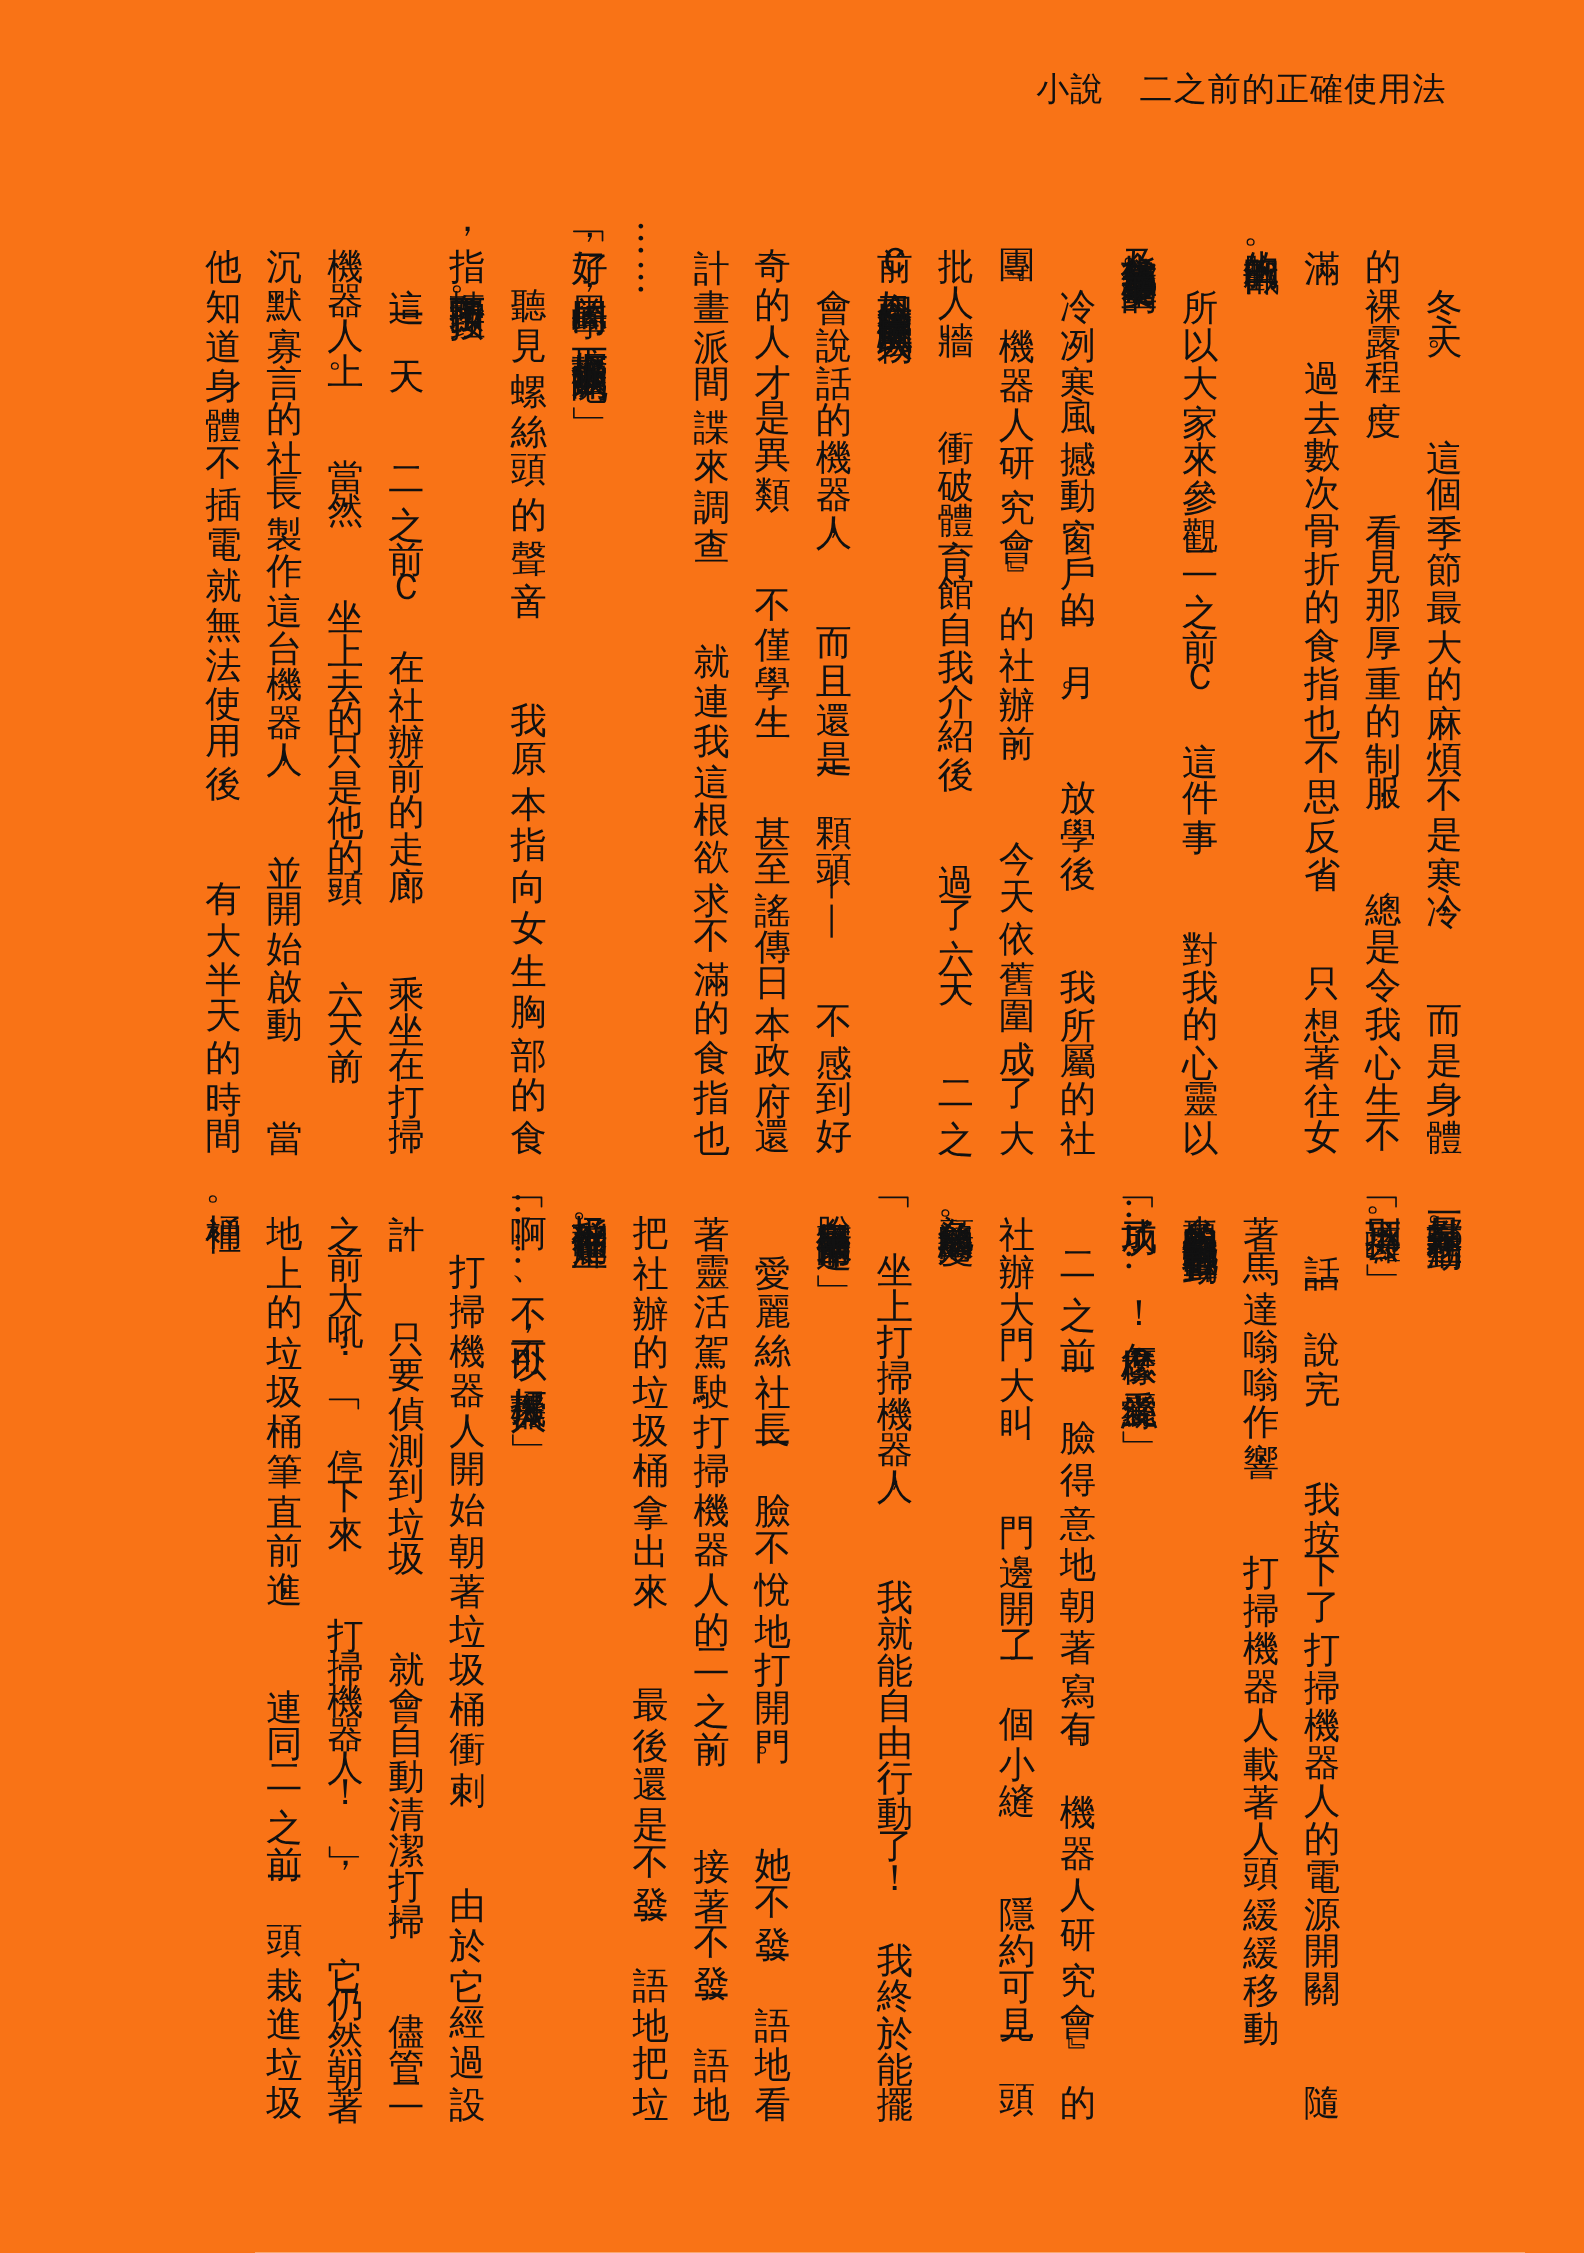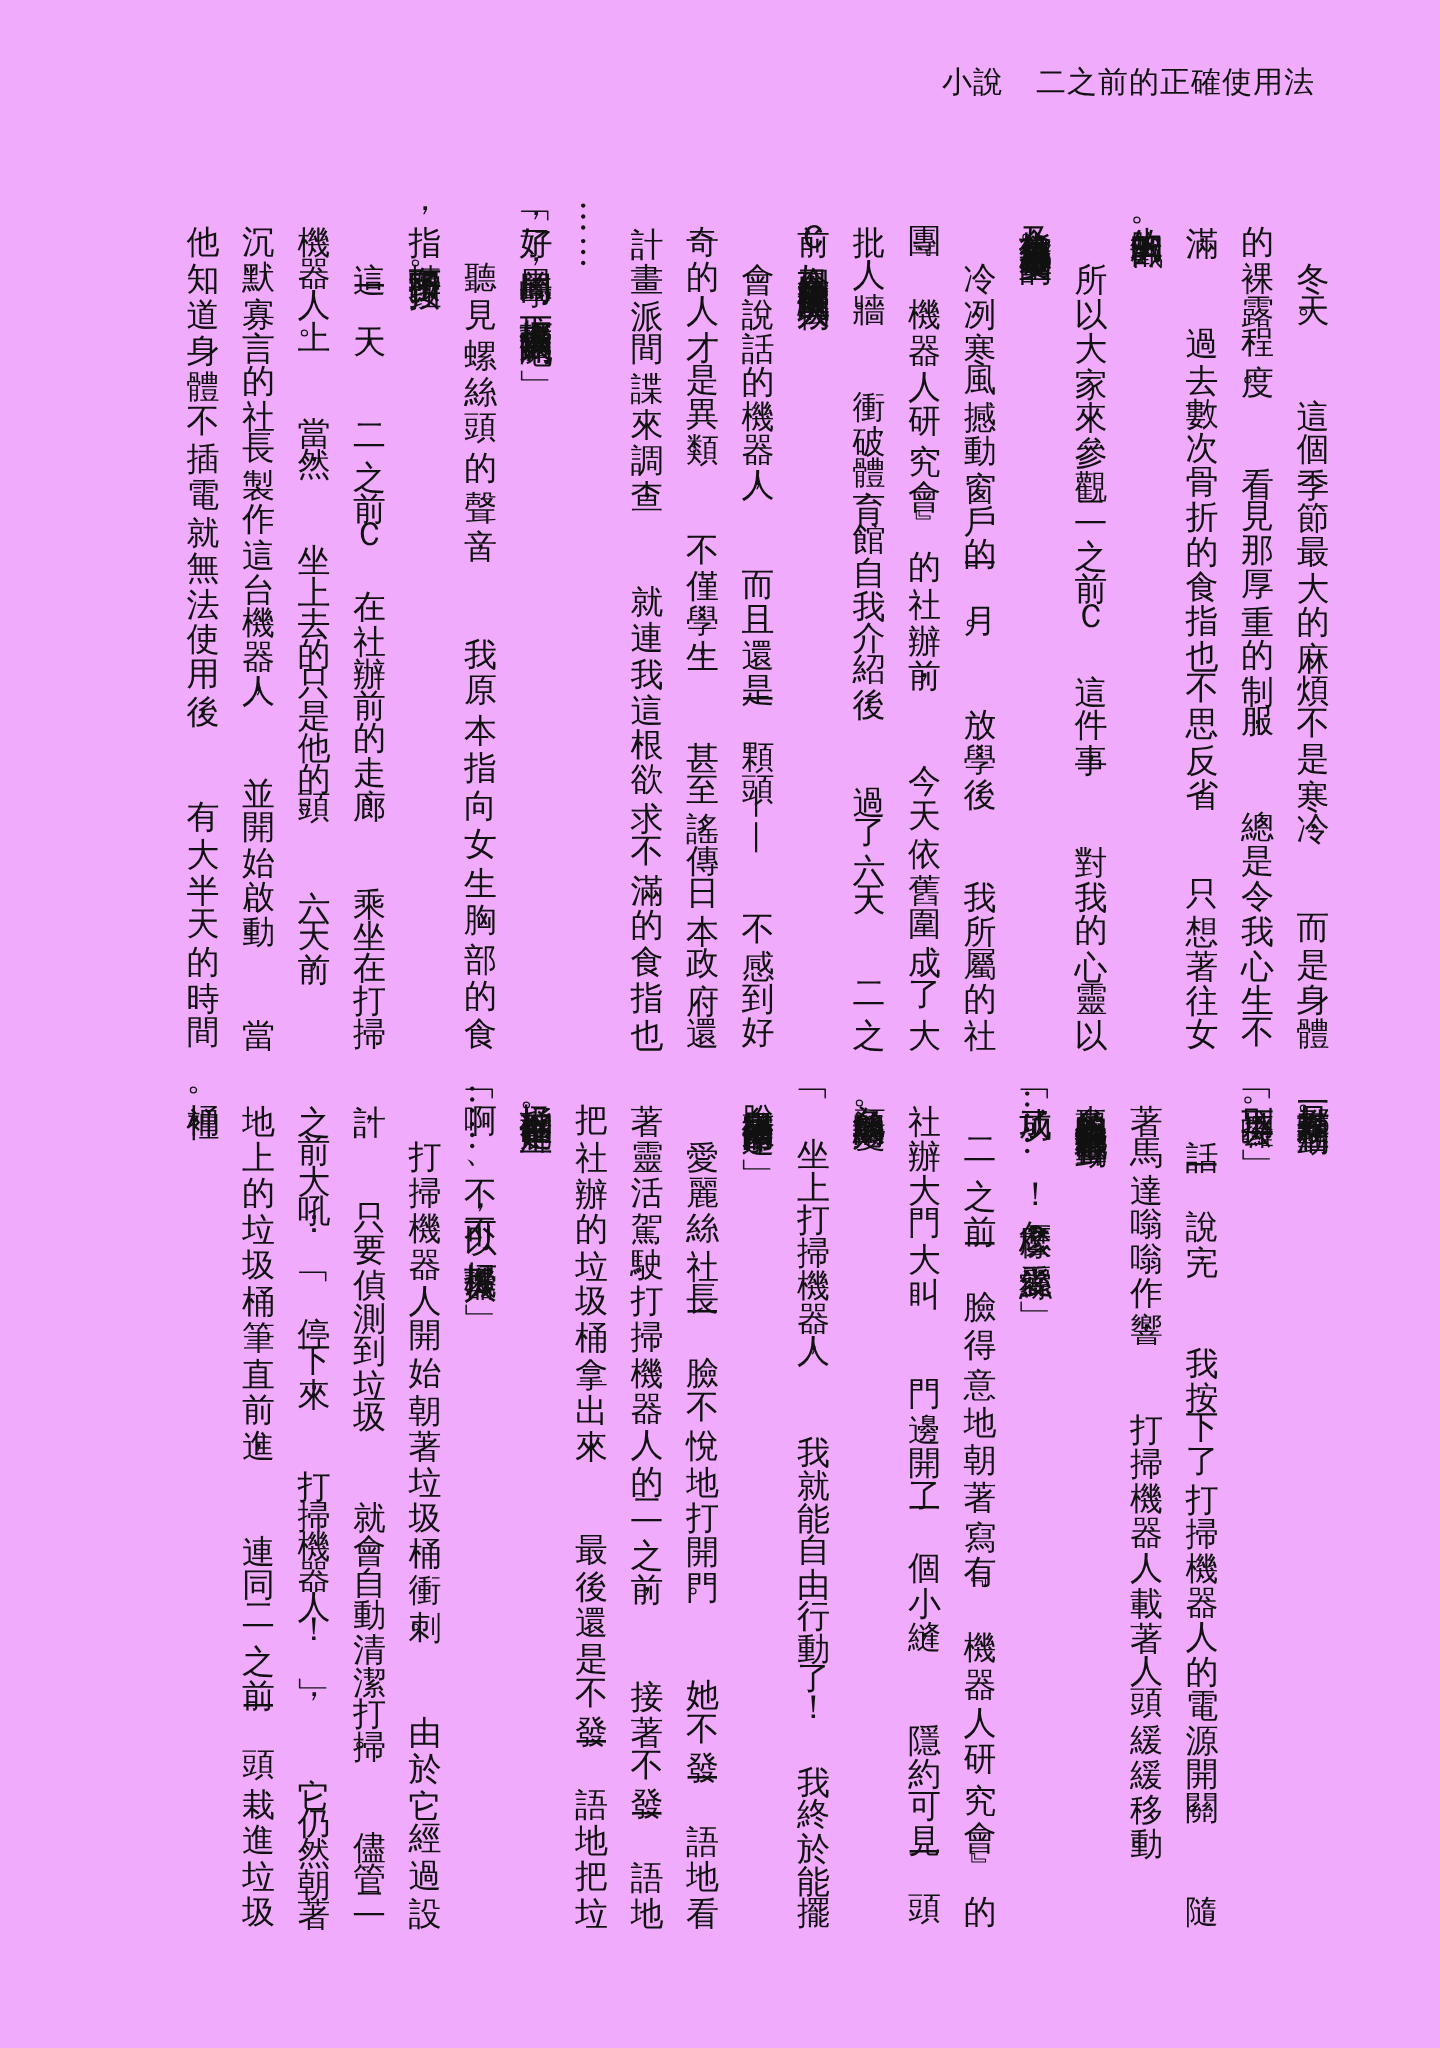--- a/index.html
+++ b/index.html
@@ -4,21 +4,21 @@
   <style>
     html, body {
       margin: 0;
       padding: 0;
       background: #ffffff;
     }
     .page {
       position: relative;
       width: 1440px;
       height: 2048px;
-      background: #f0abfc;
+      background: #f97316;
       overflow: hidden;
       color: #111111;
     }
     .running-header {
       position: absolute;
       left: 942px;
       top: 64px;
       height: 36px;
       font-family: "DejaVu Sans", "Liberation Sans", sans-serif;
       font-size: 30px;

